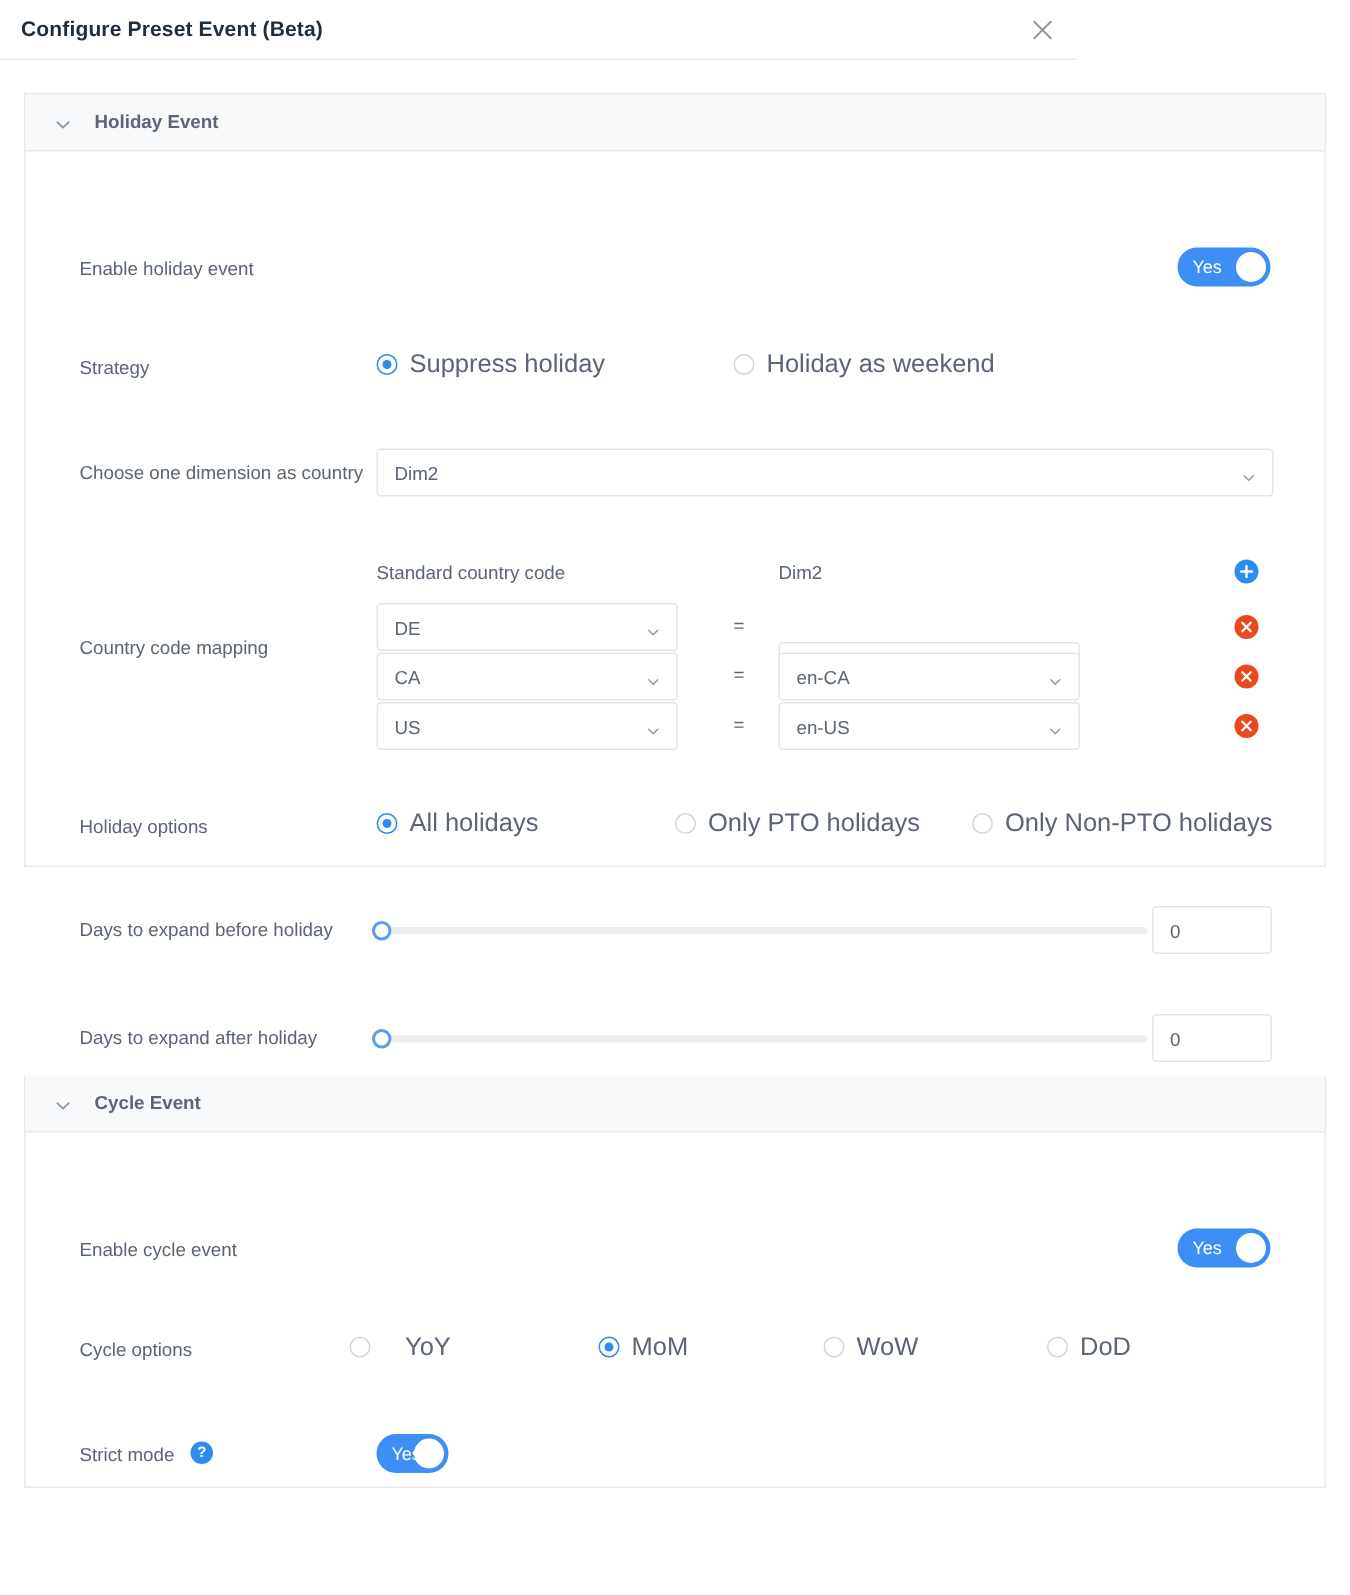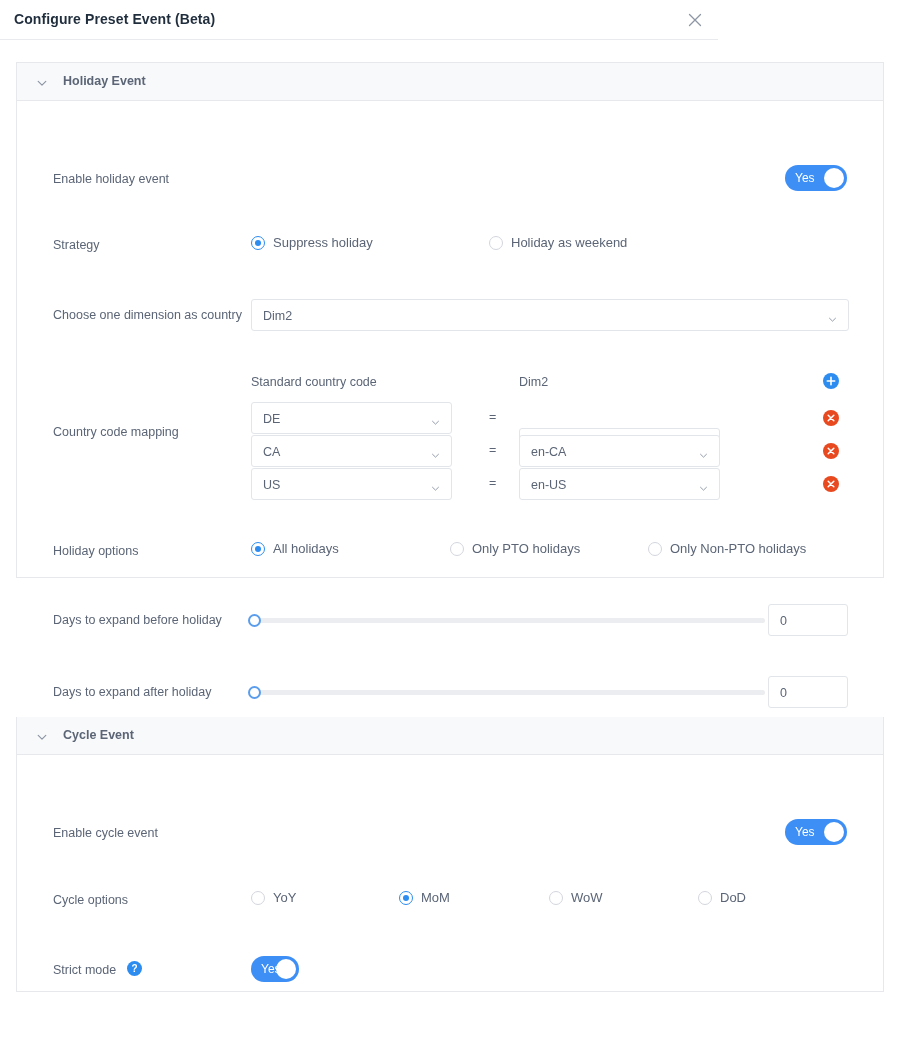--- a/index.html
+++ b/index.html
@@ -86,21 +86,21 @@
     display: inline-block; position: relative; flex: none;
   }
   .radio-item.checked .radio-mark {
     border-color: #2d8cf0; border-width: 1px; background: #fff;
   }
   .radio-item.checked .radio-mark:after {
     content: ""; position: absolute; left: 3px; top: 3px;
     width: 6px; height: 6px; border-radius: 50%; background: #2d8cf0;
   }
   .radio-label {
-    margin-left: 8px; font-size: 13px; color: #5b6576; line-height: 14px;
+    margin-left: 8px; font-size: 17px; color: #5b6576; line-height: 14px;
   }
 
   
   .sel {
     position: absolute; height: 32px; border: 1px solid #e2e5ea;
     border-radius: 3px; background: #fff; cursor: pointer;
   }
   .sel-value {
     position: absolute; left: 11px; top: 8px;
     font-size: 12.5px; color: #5b6576; line-height: 16px;
@@ -363,21 +363,21 @@
       <div class="row" style="top:68px;">
         <div class="row-label" style="top:2px;">Enable cycle event</div>
         <div class="switch switch-wide" style="right:36px; top:-4px;">
           <span class="sw-text">Yes</span>
           <span class="sw-knob"></span>
         </div>
       </div>
 
       <div class="row" style="top:137px;">
         <div class="row-label" style="top:0px;">Cycle options</div>
-        <div class="radio-item" style="left:234px; top:-1px;">
+        <div class="radio-item" style="left:216px; top:-1px;gap:15px;">
           <span class="radio-mark"></span>
           <span class="radio-label">YoY</span>
         </div>
         <div class="radio-item checked" style="left:382px; top:-1px;">
           <span class="radio-mark"></span>
           <span class="radio-label">MoM</span>
         </div>
         <div class="radio-item" style="left:532px; top:-1px;">
           <span class="radio-mark"></span>
           <span class="radio-label">WoW</span>

